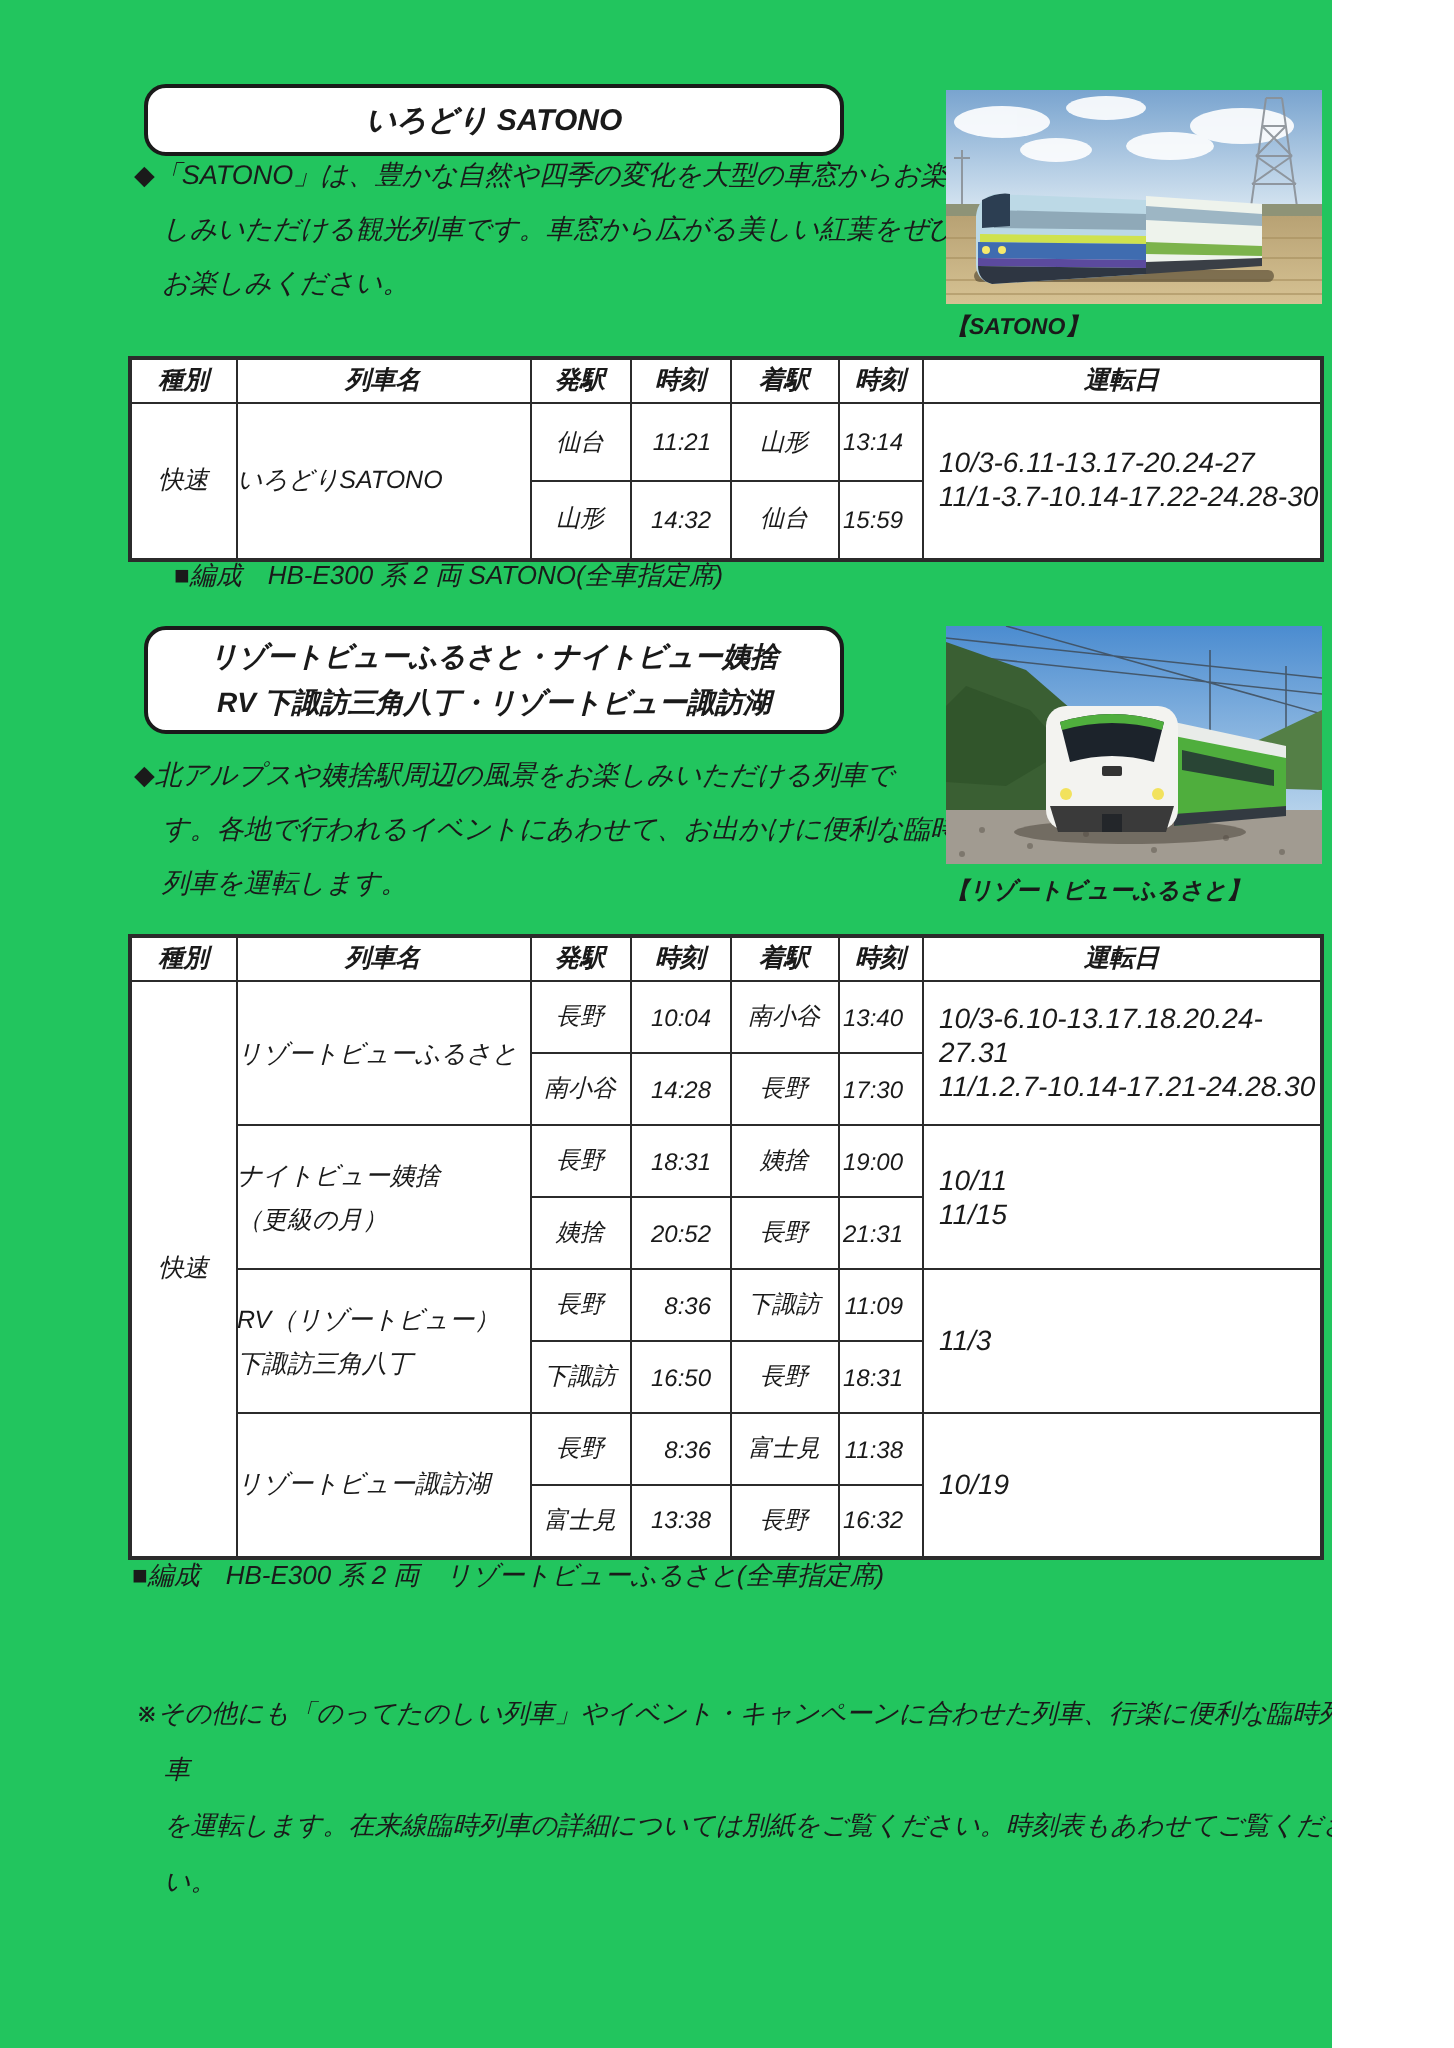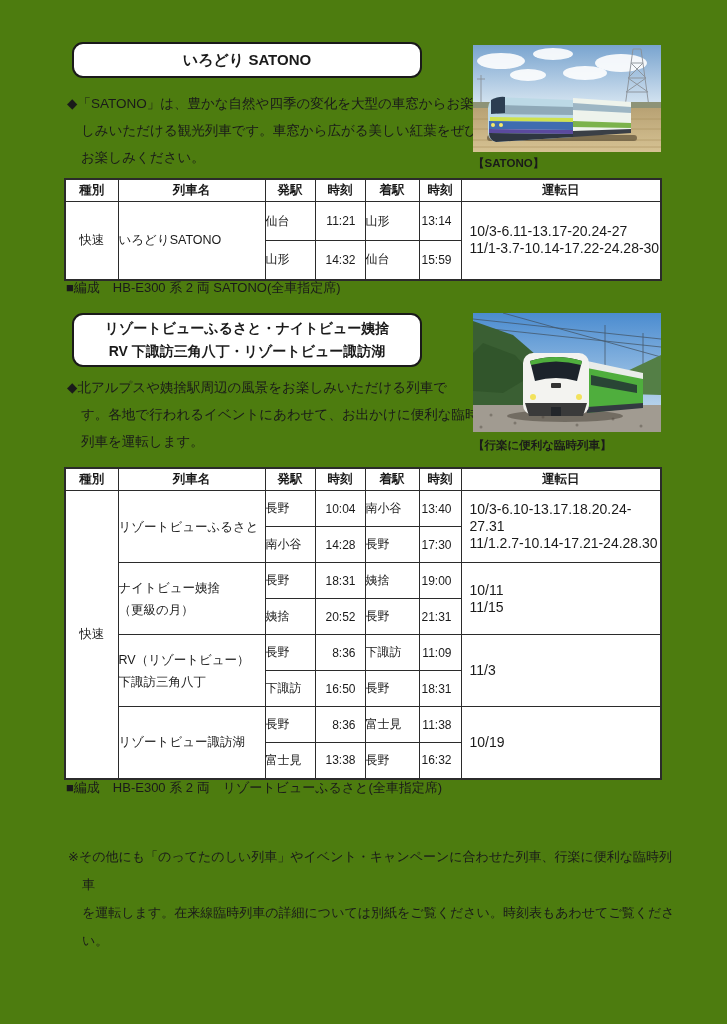--- a/index.html
+++ b/index.html
@@ -1,52 +1,52 @@
 <!DOCTYPE html>
 <html><head>
 <meta charset="utf-8">
 <style>
   html,body{margin:0;padding:0;background:#ffffff;}
-  .page{position:relative;width:727px;height:1024px;background:#4d7c0f;overflow:hidden;
-        font-family:"Liberation Sans","DejaVu Sans",sans-serif;color:#1a1a1a;}
+  .page{position:relative;width:666px;height:1024px;background:#22c55e;overflow:hidden;
+        font-family:"Liberation Sans","DejaVu Sans",sans-serif;color:#1a1a1a;font-style:italic;}
 
   .title-box{position:absolute;left:72px;width:346px;border:2px solid #1a1a1a;border-radius:11px;
              display:flex;align-items:center;justify-content:center;text-align:center;
              font-weight:bold;background:#fff;white-space:pre-line;}
   #box1{top:42px;height:32px;font-size:15px;}
   #box2{top:313px;height:50px;font-size:14px;line-height:23px;}
 
   .desc{position:absolute;left:67px;width:402px;font-size:13.5px;line-height:27px;
         white-space:pre-line;padding-left:14px;text-indent:-14px;}
-  #desc1{top:90px;}
+  #desc1{top:74px;}
   #desc2{top:374px;}
 
   .photo{position:absolute;left:473px;width:188px;line-height:0;}
   #photo1{top:45px;height:107px;}
   #photo2{top:313px;height:119px;}
   .caption{position:absolute;left:473px;font-size:11.5px;font-weight:bold;}
   #cap1{top:156px;}
   #cap2{top:438px;}
 
   table.timetable{position:absolute;left:64px;border-collapse:collapse;table-layout:fixed;
                   width:596px;background:#fff;font-size:12px;border:2px solid #2b2b2b;}
   #table1{top:178px;}
   #table2{top:467px;}
   .timetable th,.timetable td{border:1px solid #2b2b2b;padding:0;overflow:hidden;}
   .timetable th{height:21px;font-weight:bold;font-size:12.5px;text-align:center;}
   #table1 tr.data{height:39px;}
   #table2 tr.data{height:36px;}
   td.cat{text-align:center;font-size:12.5px;}
   td.name{text-align:left;white-space:pre-line;font-size:12.5px;line-height:22px;}
-  td.station{text-align:left;}
+  td.station{text-align:center;}
   td.time{text-align:right;padding-right:9px;}
   td.days{text-align:left;padding-left:8px;white-space:pre-line;font-size:14px;line-height:17px;}
 
   .formation{position:absolute;left:66px;font-size:13px;}
-  #form1{top:279px;}
+  #form1{top:279px;margin-left:21px;}
   #form2{top:779px;}
 
   .notes{position:absolute;left:68px;top:843px;width:616px;font-size:13px;line-height:28px;}
   .note{white-space:pre-line;padding-left:14px;text-indent:-14px;}
 </style>
 </head>
 <body>
 
 <div class="page">
 
@@ -204,21 +204,21 @@
         <path d="M57 48 Q83 40 109 48 L104 68 Q83 62 62 68 Z" fill="#1c232b"></path>
         <path d="M57 48 Q83 40 109 48 L108 52 Q83 45 58 52 Z" fill="#4fae3d"></path>
         <rect x="78" y="70" width="10" height="5" rx="1" fill="#333"></rect>
         <circle cx="60" cy="84" r="3" fill="#f2e25d"></circle>
         <circle cx="106" cy="84" r="3" fill="#f2e25d"></circle>
         <path d="M52 90 L114 90 L110 103 L56 103 Z" fill="#3a3a3a"></path>
         <rect x="78" y="94" width="10" height="9" fill="#23262a"></rect>
       </g>
     </svg>
   </div>
-  <div class="caption" id="cap2">【行楽に便利な臨時列車】</div>
+  <div class="caption" id="cap2">【リゾートビューふるさと】</div>
 
   <table class="timetable" id="table2">
     <colgroup>
       <col style="width:53px">
         <col style="width:147px">
         <col style="width:50px">
       <col style="width:50px">
         <col style="width:54px">
         <col style="width:42px">
         <col style="width:200px">

